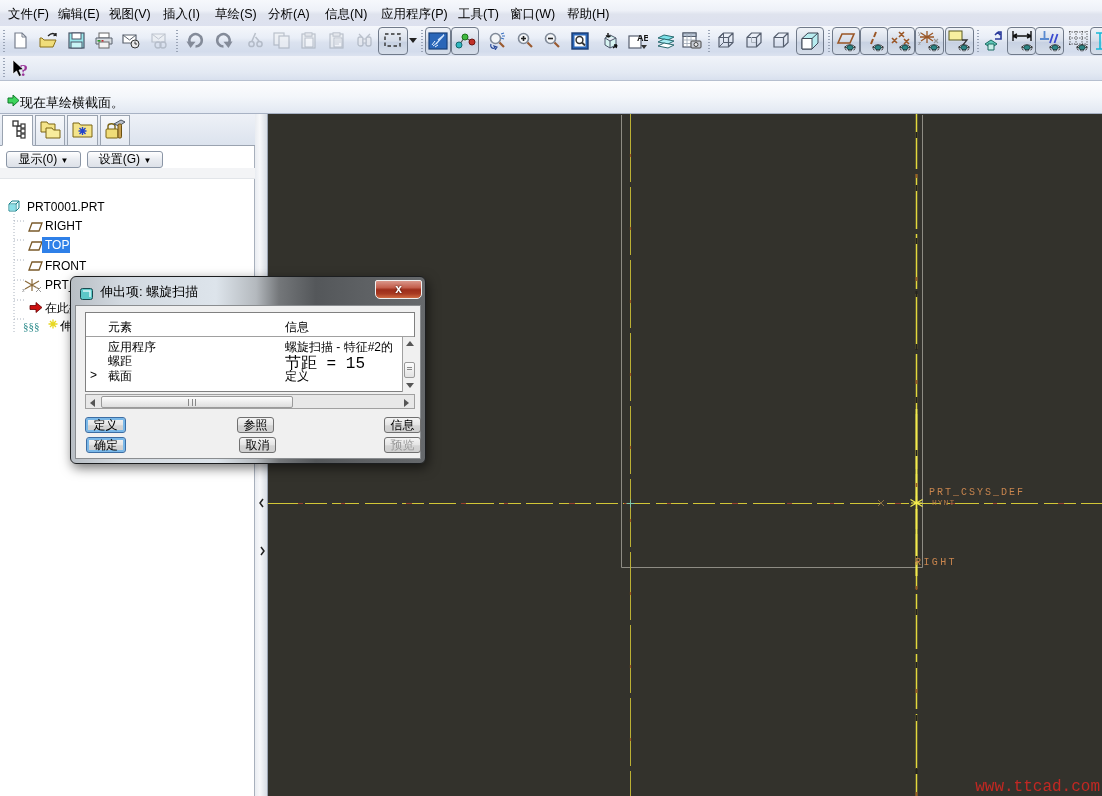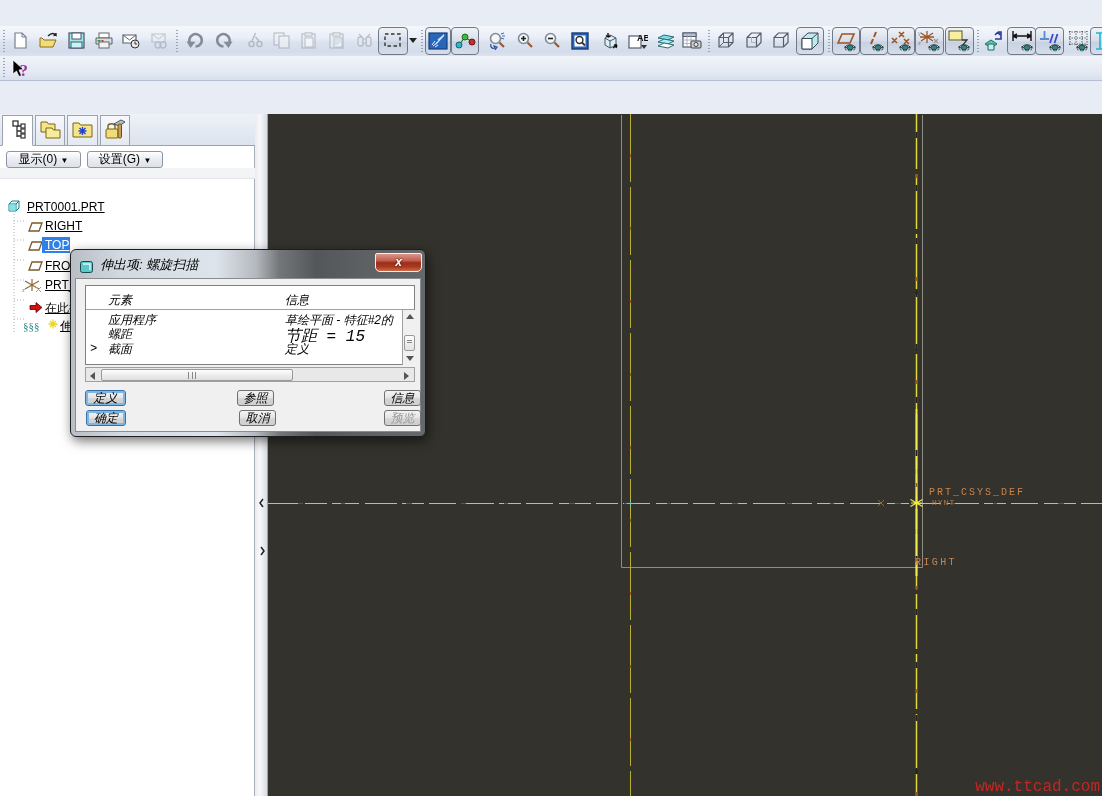--- a/index.html
+++ b/index.html
@@ -31,56 +31,69 @@
 
 
 #navpanel { left:0; top:114px; width:255px; height:682px; background:#ffffff; border-right:1px solid #a8b0bc;}
 #tabstrip { position:absolute; left:0; top:0; width:255px; height:32px;
   background:linear-gradient(#eef1f7, #dce3ee); border-bottom:1px solid #9aa3b0; }
 .tab { position:absolute; top:1px; height:30px; width:31px; border:1px solid #9aa3b0; border-bottom:none;
   background:linear-gradient(#f6f8fb,#e4e9f1); }
 .tab.active { background:#ffffff; height:31px; border-bottom:1px solid #fff; }
 .navbtn { position:absolute; top:37px; height:17px; border:1px solid #8b96a6; border-radius:3px;
   background:linear-gradient(#ffffff,#e9ecf1 50%,#dde1e8); font-size:12px; color:#000; text-align:center; line-height:15px;}
-.treetext { position:absolute; font-size:12px; color:#000; white-space:nowrap;text-decoration:underline; }
+.treetext { position:absolute; font-size:12px; color:#000; white-space:nowrap; }
 
 
 #splitter { left:255px; top:114px; width:13px; height:682px;
   background:linear-gradient(90deg,#e9ecf1,#f7f8fa 40%,#d8dde4); border-right:1px solid #9aa3b0;}
 
 
 #canvas { left:268px; top:114px; width:834px; height:682px; background:#33322c; }
 #wm { position:absolute; right:2px; bottom:0px; font-family:"Liberation Mono",monospace;
   font-size:16px; color:#c22823; }
 
 
-#dialog { left:70px; top:249px; width:356px; height:188px; border-radius:6px;
+#dialog { left:70px; top:276px; width:356px; height:188px; border-radius:6px;
   border:1px solid #1c1e20;
   background:linear-gradient(90deg,#b8bec4 0px,#d2d9e0 50px,#dde4eb 145px,#b4b9be 185px,#74777a 208px,#54575a 245px,#5e6164 295px,#66696c 356px);
-  box-shadow:2px 4px 12px rgba(0,0,0,0.55);font-style:italic; }
+  box-shadow:2px 4px 12px rgba(0,0,0,0.55); }
 #dlgtitle { position:absolute; left:29px; top:6px; font-size:13px; color:#000; }
 #dlgclose { position:absolute; left:304px; top:3px; width:47px; height:19px;
   border:1px solid #f0f0f0; border-radius:2px 2px 5px 5px;
   background:linear-gradient(#d9968a 0%, #c4604e 38%, #9c2d1a 52%, #a83a22 75%, #cf6a42 100%);
   color:#fff; font-size:12px; font-weight:bold; text-align:center; line-height:16px;
   text-shadow:0 0 2px #300a04; }
 #dlgclient { position:absolute; left:4px; top:28px; width:346px; height:154px;
   background:#f0f0f0; border:1px solid #8a8d90; }
 #dlgtable { position:absolute; left:9px; top:6px; width:330px; height:80px; background:#fff;
   border:1px solid #808080; }
 .dlgrow { position:absolute; font-size:12px; color:#000; white-space:nowrap; }
 .btn { position:absolute; width:37px; height:16px; border:1px solid #707070; border-radius:3px;
   background:linear-gradient(#f4f4f4,#e4e4e4 50%,#d4d4d4 55%,#cfcfcf); font-size:12px; color:#000;
   text-align:center; line-height:14px; }
 .btn.focus { box-shadow:0 0 0 2px #7ab8e8 inset; border-color:#3c6ea5; }
 .btn.dis { color:#9a9a9a; }
 .sbar { position:absolute; background:#f0f0f0; border:1px solid #a0a0a0; }
 </style></head>
 <body>
 <div id="app">
+  <div id="menubar" class="abs">
+    <span class="mi" style="left:8px">文件(F)</span>
+    <span class="mi" style="left:58px">编辑(E)</span>
+    <span class="mi" style="left:109px">视图(V)</span>
+    <span class="mi" style="left:163px">插入(I)</span>
+    <span class="mi" style="left:215px">草绘(S)</span>
+    <span class="mi" style="left:268px">分析(A)</span>
+    <span class="mi" style="left:325px">信息(N)</span>
+    <span class="mi" style="left:381px">应用程序(P)</span>
+    <span class="mi" style="left:458px">工具(T)</span>
+    <span class="mi" style="left:510px">窗口(W)</span>
+    <span class="mi" style="left:567px">帮助(H)</span>
+  </div>
   <svg width="0" height="0" style="position:absolute">
     <defs>
       <g id="eye">
           <path d="M0.5 3.2 Q6 -1.8 11.5 3.2 Q6 5.8 0.5 3.2 Z" fill="#fff" stroke="#222" stroke-width="0.9"></path>
           <ellipse cx="6" cy="3.6" rx="3.1" ry="2.3" fill="#2e8585" stroke="#0a3a3a" stroke-width="0.7"></ellipse>
         <path d="M1 4.3 L2.3 6.3 M4.5 5.3 L5.2 7.3 M7.5 5.3 L6.8 7.3 M11 4.3 L9.7 6.3" stroke="#222" stroke-width="0.9" fill="none"></path>
         </g>
       <g id="cube">
           <path d="M1 5.5 L5.5 1 L15 1 L15 10.5 L10.5 15 L1 15 Z M1 5.5 L10.5 5.5 L10.5 15 M10.5 5.5 L15 1" fill="none" stroke="#555e6e" stroke-width="1.2"></path>
         </g>
@@ -297,20 +310,26 @@
         <path d="M1 2 L9 2 M1 18 L9 18 M5 2 L5 18" stroke="#18b8d8" stroke-width="1.6"></path>
       </svg>
   </div>
   <div id="toolbar2" class="abs">
     <div class="tsep" style="left:3px;top:2px;height:20px"></div>
     <svg class="abs" style="left:11px;top:3px" width="22" height="21">
       <path d="M2 1 L2 15 L5.5 12 L8 17.5 L10.5 16.5 L8 11 L12.5 10.5 Z" fill="#000" stroke="#fff" stroke-width="0.7"></path>
       <text x="8.5" y="17" font-size="17" font-weight="bold" fill="#993399" font-family="Liberation Serif,serif">?</text>
     </svg>
   </div>
+  <div id="msgbar" class="abs">
+    <svg class="abs" style="left:7px;top:13px" width="14" height="13">
+      <path d="M1 4 L6 4 L6 1 L12 6.5 L6 12 L6 9 L1 9 Z" fill="#3cd45c" stroke="#0e7a28" stroke-width="1"></path>
+    </svg>
+    <span id="msgtext">现在草绘横截面。</span>
+  </div>
   <div id="navpanel" class="abs">
     <div id="tabstrip"></div>
     <div class="tab active" style="left:2px"></div>
     <div class="tab" style="left:35px;width:30px"></div>
     <div class="tab" style="left:67px;width:31px"></div>
     <div class="tab" style="left:100px;width:30px"></div>
     <svg class="abs" style="left:9px;top:6px" width="18" height="20">
         <path d="M8 3 L8 17 M8 6 L13 6 M8 11 L13 11 M8 16 L13 16" stroke="#333" stroke-width="1.3" fill="none"></path>
         <rect x="4" y="1" width="5" height="5" fill="#fff" stroke="#333" stroke-width="1.3"></rect>
         <rect x="12" y="4" width="4" height="4" fill="#fff" stroke="#333" stroke-width="1.2"></rect>
@@ -415,21 +434,21 @@
     <div id="dlgclose">x</div>
     <div id="dlgclient">
       <div id="dlgtable">
         <div class="dlgrow" style="left:22px;top:6px">元素</div>
         <div class="dlgrow" style="left:199px;top:6px">信息</div>
         <div class="abs" style="left:0;top:23px;width:328px;height:1px;background:#a0a0a0"></div>
         <div class="dlgrow" style="left:22px;top:26px">应用程序</div>
         <div class="dlgrow" style="left:22px;top:40px">螺距</div>
         <div class="dlgrow" style="left:22px;top:55px">截面</div>
         <div class="dlgrow" style="left:4px;top:55px">&gt;</div>
-        <div class="dlgrow" style="left:199px;top:26px;width:117px;overflow:hidden">草绘平面 - 特征#2的</div>
+        <div class="dlgrow" style="left:199px;top:26px;width:117px;overflow:hidden">螺旋扫描 - 特征#2的</div>
         <div class="dlgrow" style="left:199px;top:40px"><span style="font-family:'Liberation Mono',monospace;font-size:16px">节距 = 15</span></div>
         <div class="dlgrow" style="left:199px;top:55px">定义</div>
         <div class="sbar" style="left:316px;top:24px;width:13px;height:55px;border:none;border-left:1px solid #a0a0a0">
           <svg class="abs" style="left:3px;top:4px" width="8" height="6">
               <path d="M4 0 L8 5 L0 5 Z" fill="#555"></path>
             </svg>
           <div class="abs" style="left:1px;top:25px;width:11px;height:16px;background:linear-gradient(#fdfdfd,#e2e2e2);border:1px solid #9a9a9a;border-radius:2px">
               <div style="margin:4px 2px;border-top:1px solid #888;border-bottom:1px solid #888;height:3px"></div>
             </div>
           <svg class="abs" style="left:3px;top:45px" width="8" height="6">

